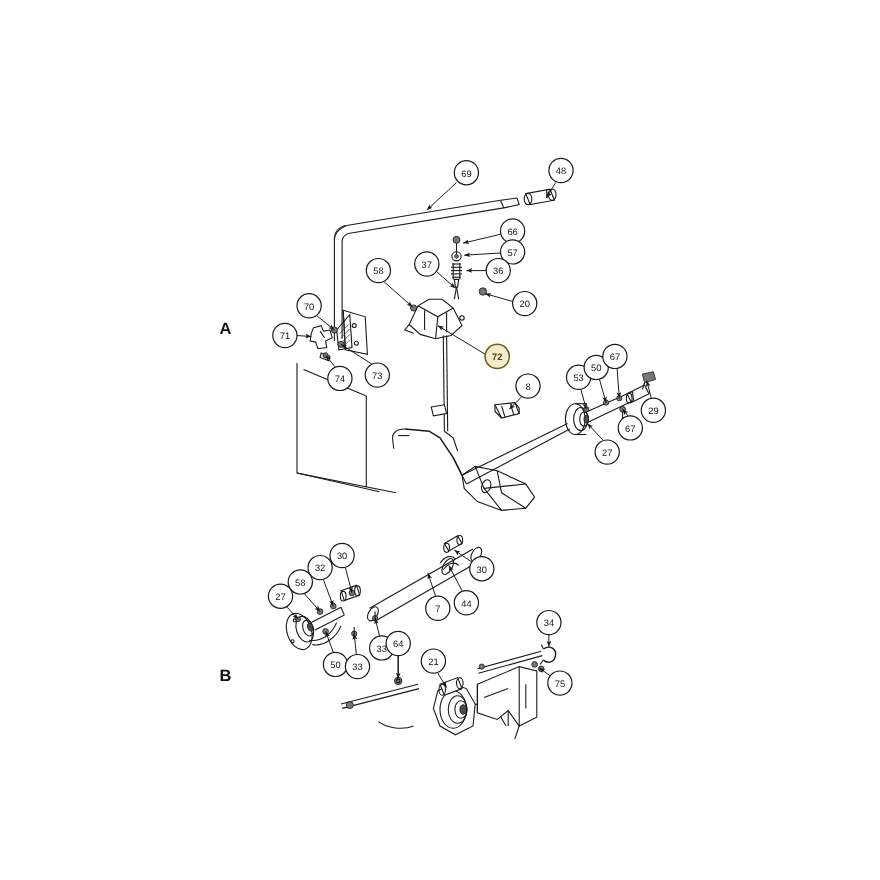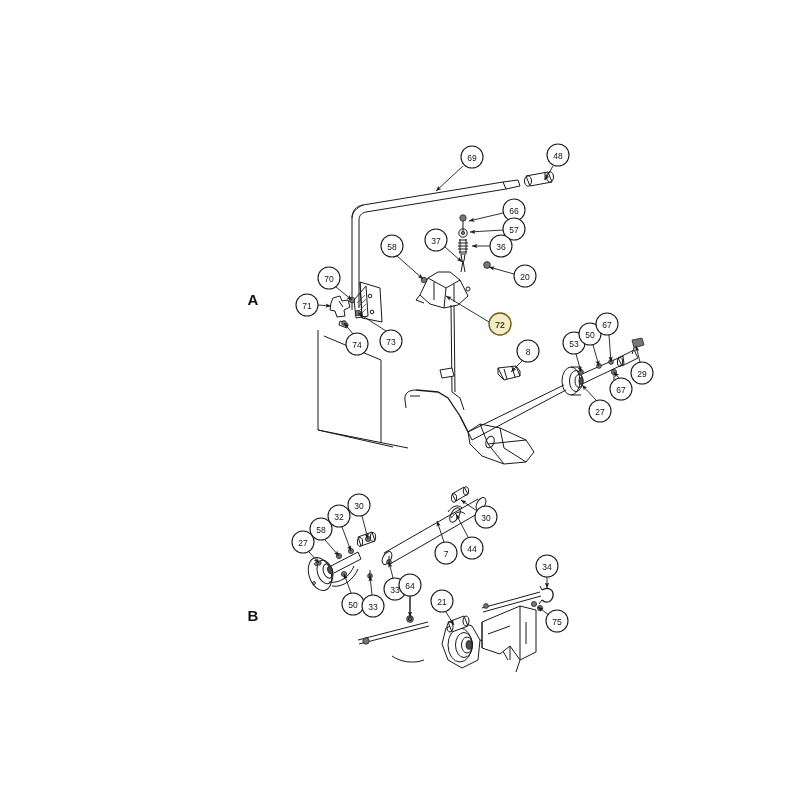--- a/index.html
+++ b/index.html
@@ -12,21 +12,20 @@
     width: 800px;
     height: 800px;
     overflow: hidden;
     font-family: "Liberation Sans", sans-serif;
   }
   #diagram-root {
     position: relative;
     width: 712px;
     height: 800px;
     background: #0f766e;
-    margin-left: 48px;
   }
   svg#parts-svg {
     display: block;
     width: 800px;
     height: 800px;
   }
   .ln  { fill: none; stroke: #1a1a1a; stroke-width: 1; }
   .ln2 { fill: none; stroke: #1a1a1a; stroke-width: 1.3; }
   .lnt { fill: none; stroke: #3a3a3a; stroke-width: 0.7; }
   .leader { fill: none; stroke: #1a1a1a; stroke-width: 0.9; }

